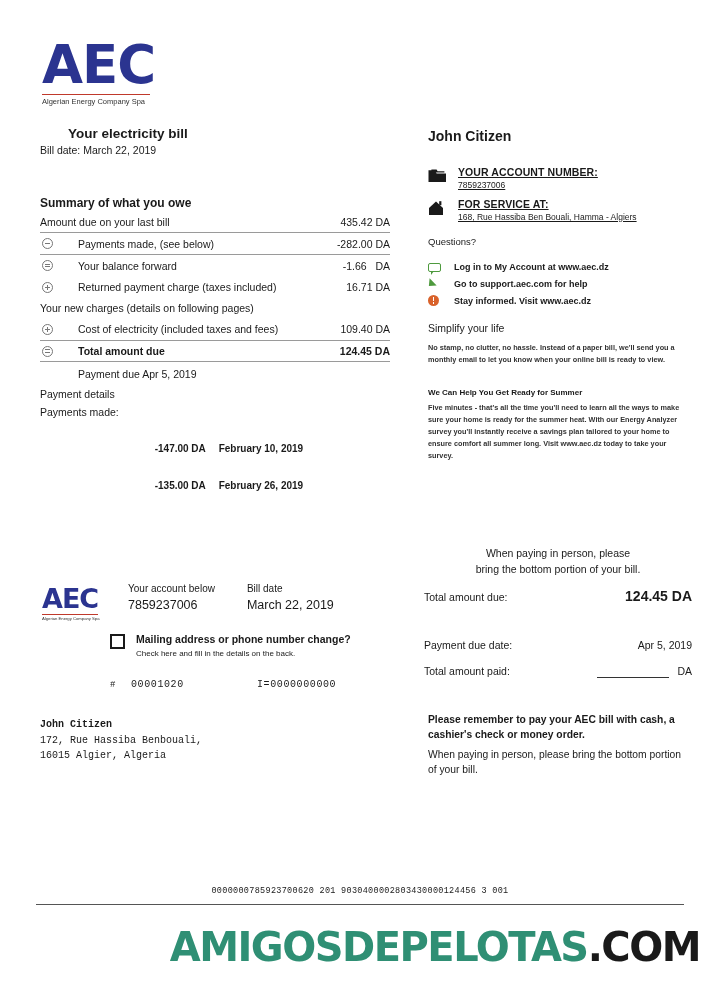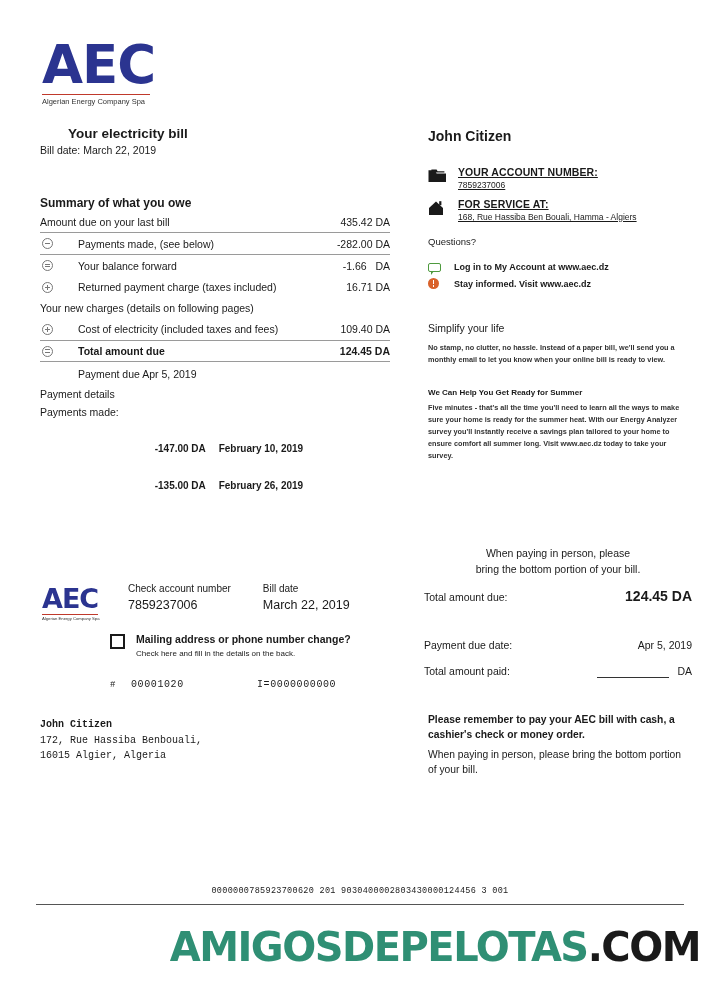--- a/index.html
+++ b/index.html
@@ -283,40 +283,46 @@
   <div class="questions">Questions?</div>
   <div class="qlist">
     <div class="qrow">
       <div class="qi">
           <span class="bubble"></span>
         </div>
       <div>Log in to My Account at www.aec.dz</div>
     </div>
     <div class="qrow">
       <div class="qi">
+          <span class="cursor"></span>
+        </div>
+      <div>Go to support.aec.com for help</div>
+    </div>
+    <div class="qrow">
+      <div class="qi">
           <span class="infoc"></span>
         </div>
       <div>Stay informed. Visit www.aec.dz</div>
     </div>
   </div>
 
   <div class="simplify-h">Simplify your life</div>
   <div class="simplify-p">No stamp, no clutter, no hassle. Instead of a paper bill, we'll send you a monthly email to let you know when your online bill is ready to view.</div>
   <div class="summer-h">We Can Help You Get Ready for Summer</div>
   <div class="summer-p">Five minutes - that's all the time you'll need to learn all the ways to make sure your home is ready for the summer heat. With our Energy Analyzer survey you'll instantly receive a savings plan tailored to your home to ensure comfort all summer long. Visit   www.aec.dz today to take your survey.</div>
 
   <div class="logo-block logo-stub stub-logo">
     <div class="logo-word">AEC</div>
     <div class="logo-rule"></div>
     <div class="logo-tag">Algerian Energy Company Spa</div>
   </div>
 
   <div class="stub-fields">
     <div>
-      <div class="sf-lbl">Check account number</div>
+      <div class="sf-lbl">Your account below</div>
       <div class="sf-val">7859237006</div>
     </div>
     <div>
       <div class="sf-lbl">Bill date</div>
       <div class="sf-val">March 22, 2019</div>
     </div>
   </div>
 
   <div class="chkbox"></div>
   <div class="chk-h">Mailing address or phone number change?</div>

